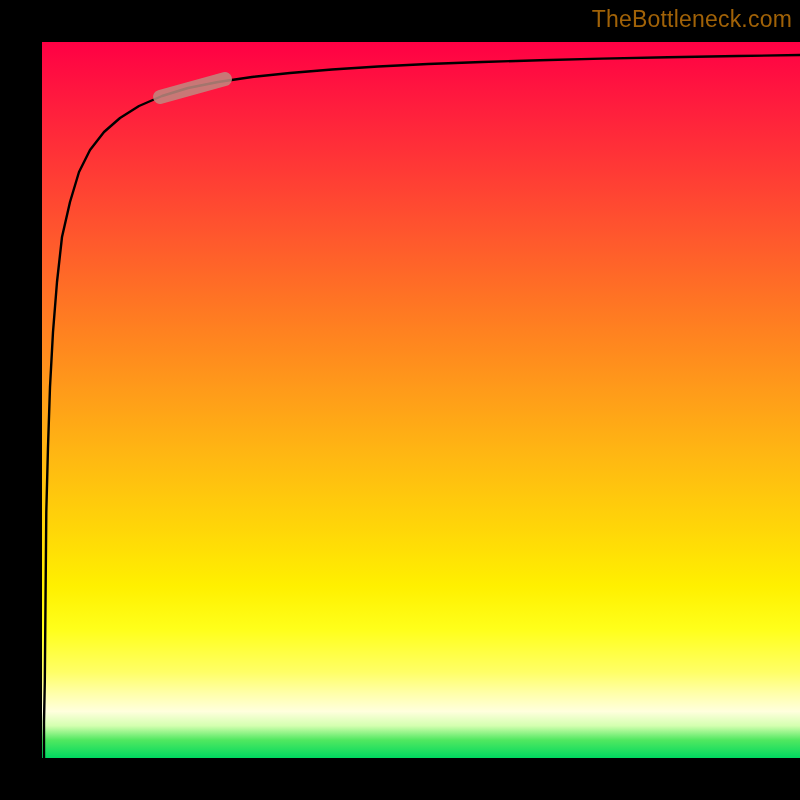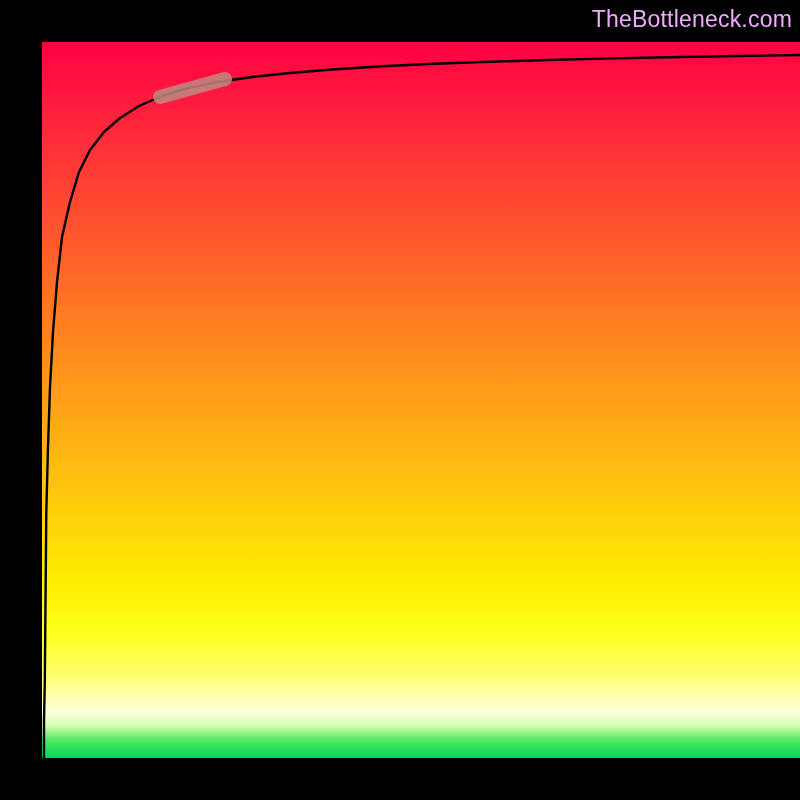--- a/index.html
+++ b/index.html
@@ -52,21 +52,21 @@
     position: absolute;
     inset: 0;
     width: 100%;
     height: 100%;
     pointer-events: none;
   }
   .watermark {
     position: absolute;
     top: 6px;
     right: 8px;
-    color: #f0abfc;
+    color: #a16207;
     font-size: 23px;
     font-weight: 400;
     font-family: Arial, Helvetica, sans-serif;
     letter-spacing: 0.2px;
   }
 </style>
 </head>
 <body>
 
 <div class="frame">

